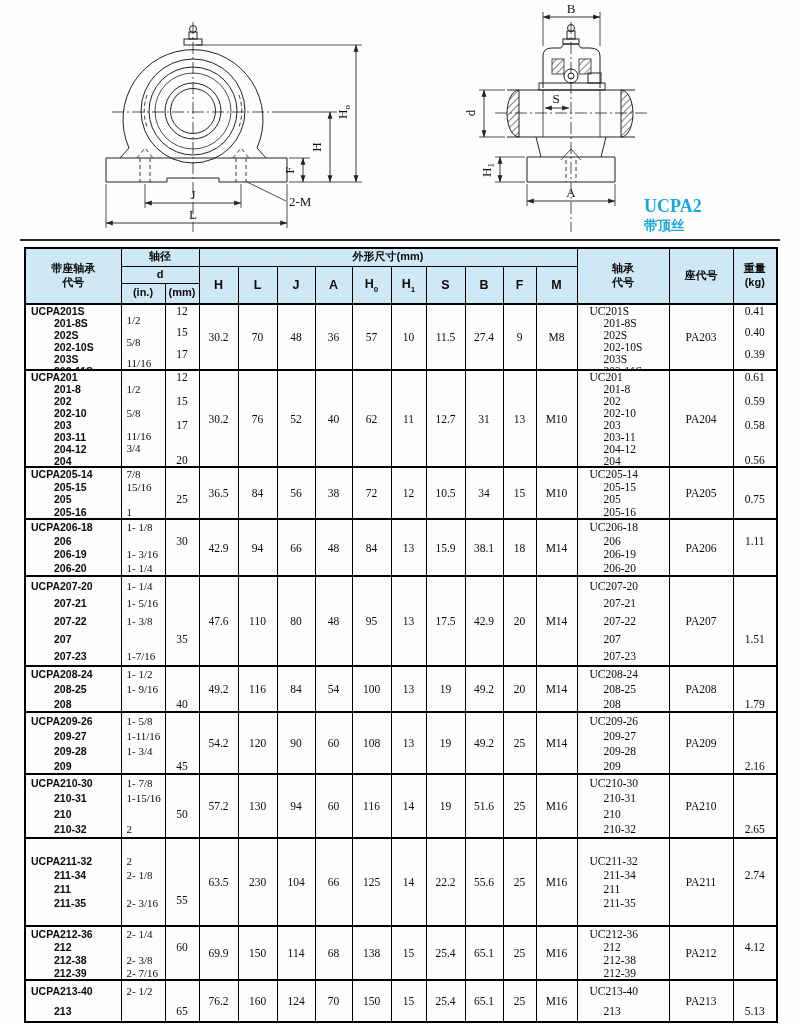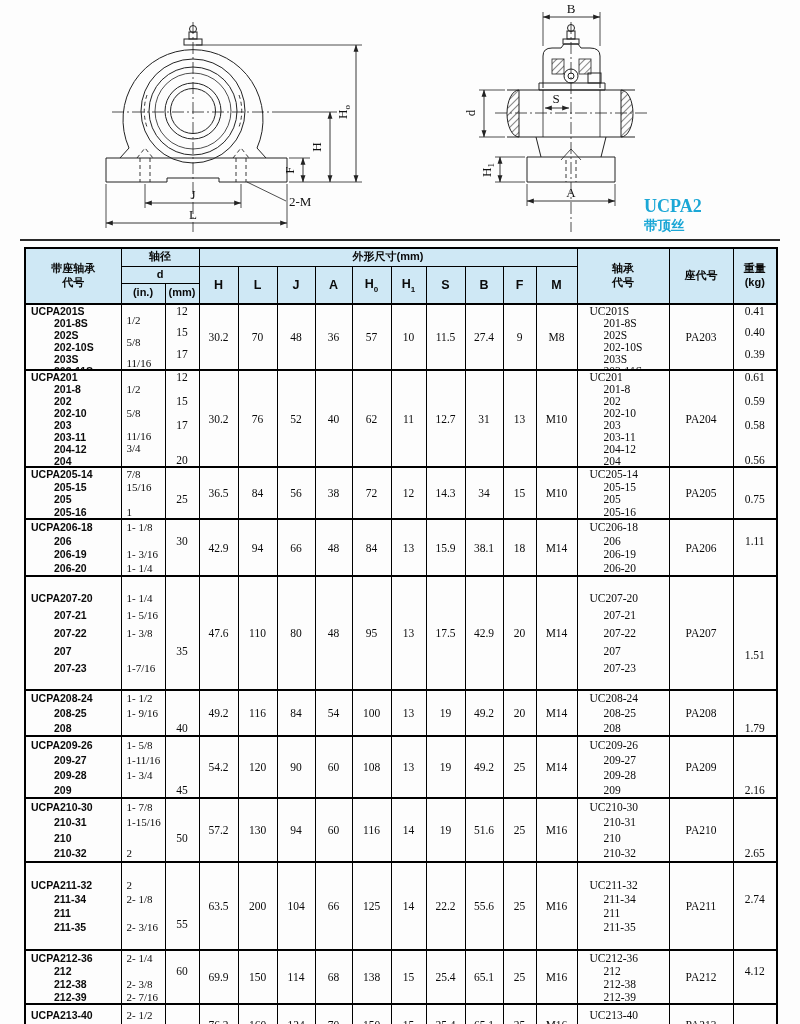--- a/index.html
+++ b/index.html
@@ -388,21 +388,21 @@
             <div class="lnrow cont">25</div>
             <div class="lnrow cont"></div>
           </div>
         </td>
         <td class="val">36.5</td>
         <td class="val">84</td>
         <td class="val">56</td>
         <td class="val">38</td>
         <td class="val">72</td>
         <td class="val">12</td>
-        <td class="val">14.3</td>
+        <td class="val">10.5</td>
         <td class="val">34</td>
         <td class="val">15</td>
         <td class="val">M10</td>
         <td class="bearing">
           <div class="lines" style="height: 50px;">
             <div class="lnrow first">UC205-14</div>
             <div class="lnrow cont">205-15</div>
             <div class="lnrow cont">205</div>
             <div class="lnrow cont">205-16</div>
           </div>
@@ -512,21 +512,21 @@
           <div class="lines" style="height: 88px;">
             <div class="lnrow first">UC207-20</div>
             <div class="lnrow cont">207-21</div>
             <div class="lnrow cont">207-22</div>
             <div class="lnrow cont">207</div>
             <div class="lnrow cont">207-23</div>
           </div>
         </td>
         <td class="val">PA207</td>
         <td class="weight">
-          <div class="lines" style="height: 112px;">
+          <div class="lines" style="height: 88px;">
             <div class="lnrow first"></div>
             <div class="lnrow cont"></div>
             <div class="lnrow cont"></div>
             <div class="lnrow cont">1.51</div>
             <div class="lnrow cont"></div>
           </div>
         </td>
       </tr>
       <tr style="height: 46px;">
         <td class="codes">
@@ -701,21 +701,21 @@
         </td>
         <td class="dmm">
           <div class="lines" style="height: 66px; margin-top: 20px;">
             <div class="lnrow first"></div>
             <div class="lnrow cont"></div>
             <div class="lnrow cont">55</div>
             <div class="lnrow cont"></div>
           </div>
         </td>
         <td class="val">63.5</td>
-        <td class="val">200</td>
+        <td class="val">230</td>
         <td class="val">104</td>
         <td class="val">66</td>
         <td class="val">125</td>
         <td class="val">14</td>
         <td class="val">22.2</td>
         <td class="val">55.6</td>
         <td class="val">25</td>
         <td class="val">M16</td>
         <td class="bearing">
           <div class="lines" style="height: 56px;">

